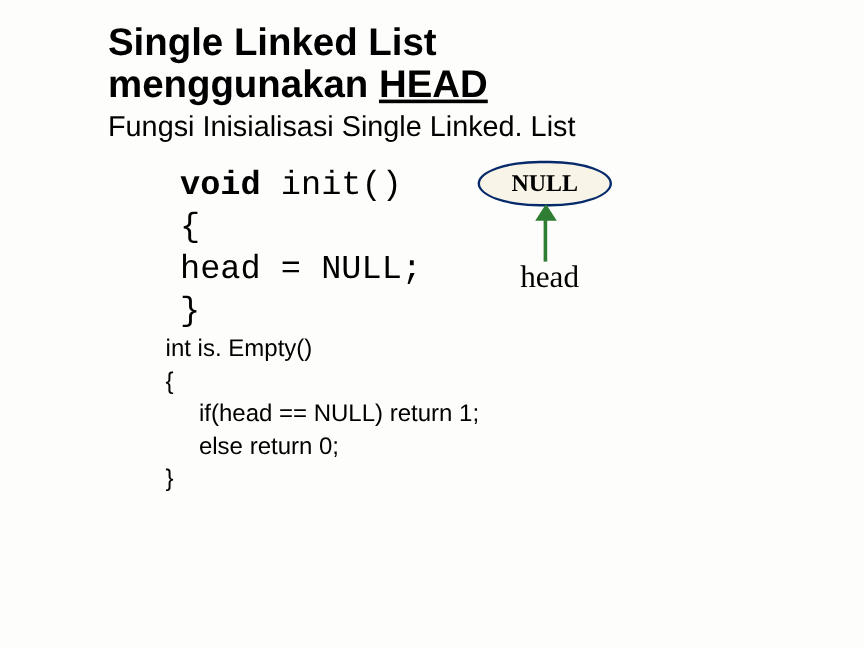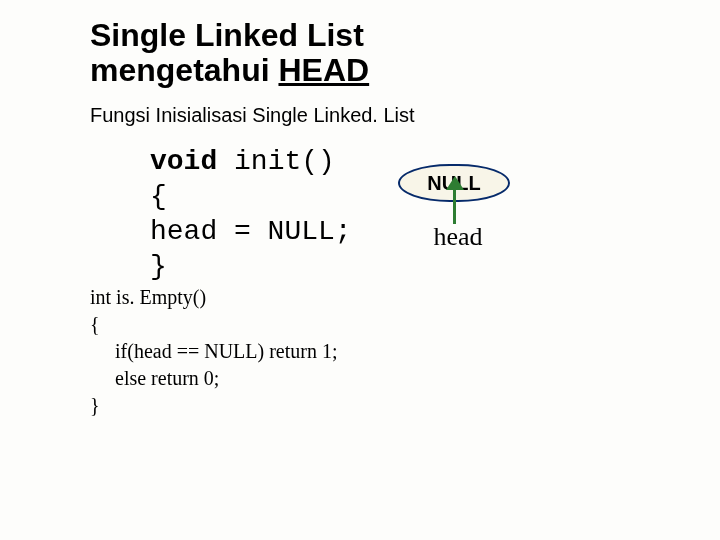--- a/index.html
+++ b/index.html
@@ -20,22 +20,22 @@
   }
   .title {
     font-size: 32px;
     font-weight: bold;
     line-height: 1.1;
   }
   .title .ul {
     text-decoration: underline;
   }
   .subtitle {
-    font-size: 20px;
-    margin-top: 16px;
+    font-size: 24px;
+    margin-top: 5px;
     line-height: 1.1;
   }
   .code1-wrap {
     position: relative;
     margin-top: 18px;
     margin-left: 60px;
     height: 120px;
   }
   .code1 {
     font-family: "Courier New", Courier, monospace;
@@ -57,27 +57,26 @@
   .null-oval {
     position: absolute;
     top: 0;
     left: 10px;
     width: 112px;
     height: 38px;
     border: 2px solid #062a6a;
     border-radius: 60px / 22px;
     box-sizing: border-box;
     background: #f8f5e8;
-    font-family: Liberation Sans, sans-serif;
+    font-family: Liberation Serif, serif;
     font-weight: bold;
     font-size: 20px;
     line-height: 34px;
     color: #000;
     text-align: center;
-    margin-top: 24px;
   }
   .arrow-shaft {
     position: absolute;
     top: 40px;
     left: 65px;
     width: 3px;
     height: 44px;
     background: #2e7d32;
   }
   .arrow-head {
@@ -99,35 +98,36 @@
     font-size: 26px;
     color: #000;
     text-align: center;
   }
   .body-text {
     font-size: 28px;
     line-height: 1.05;
     margin-top: -8px;
   }
   .code2 {
-    font-family: Liberation Serif, serif;
+    font-family: Liberation Sans, sans-serif;
     font-size: 20px;
     line-height: 1.35;
     white-space: pre;
     margin-top: 20px;
+    margin-left: 48px;
   }
 </style>
 </head>
 <body>
 
 <div class="slide">
 
   <div class="title">
     <span>Single Linked List</span><br>
-    <span>mengetahui </span><span class="ul">HEAD</span>
+    <span>menggunakan </span><span class="ul">HEAD</span>
   </div>
 
   <div class="subtitle">Fungsi Inisialisasi Single Linked. List</div>
 
   <div class="code1-wrap">
     <div class="code1"><span class="kw">void</span><span> init()
 {
 head = NULL;
 }</span></div>
 

